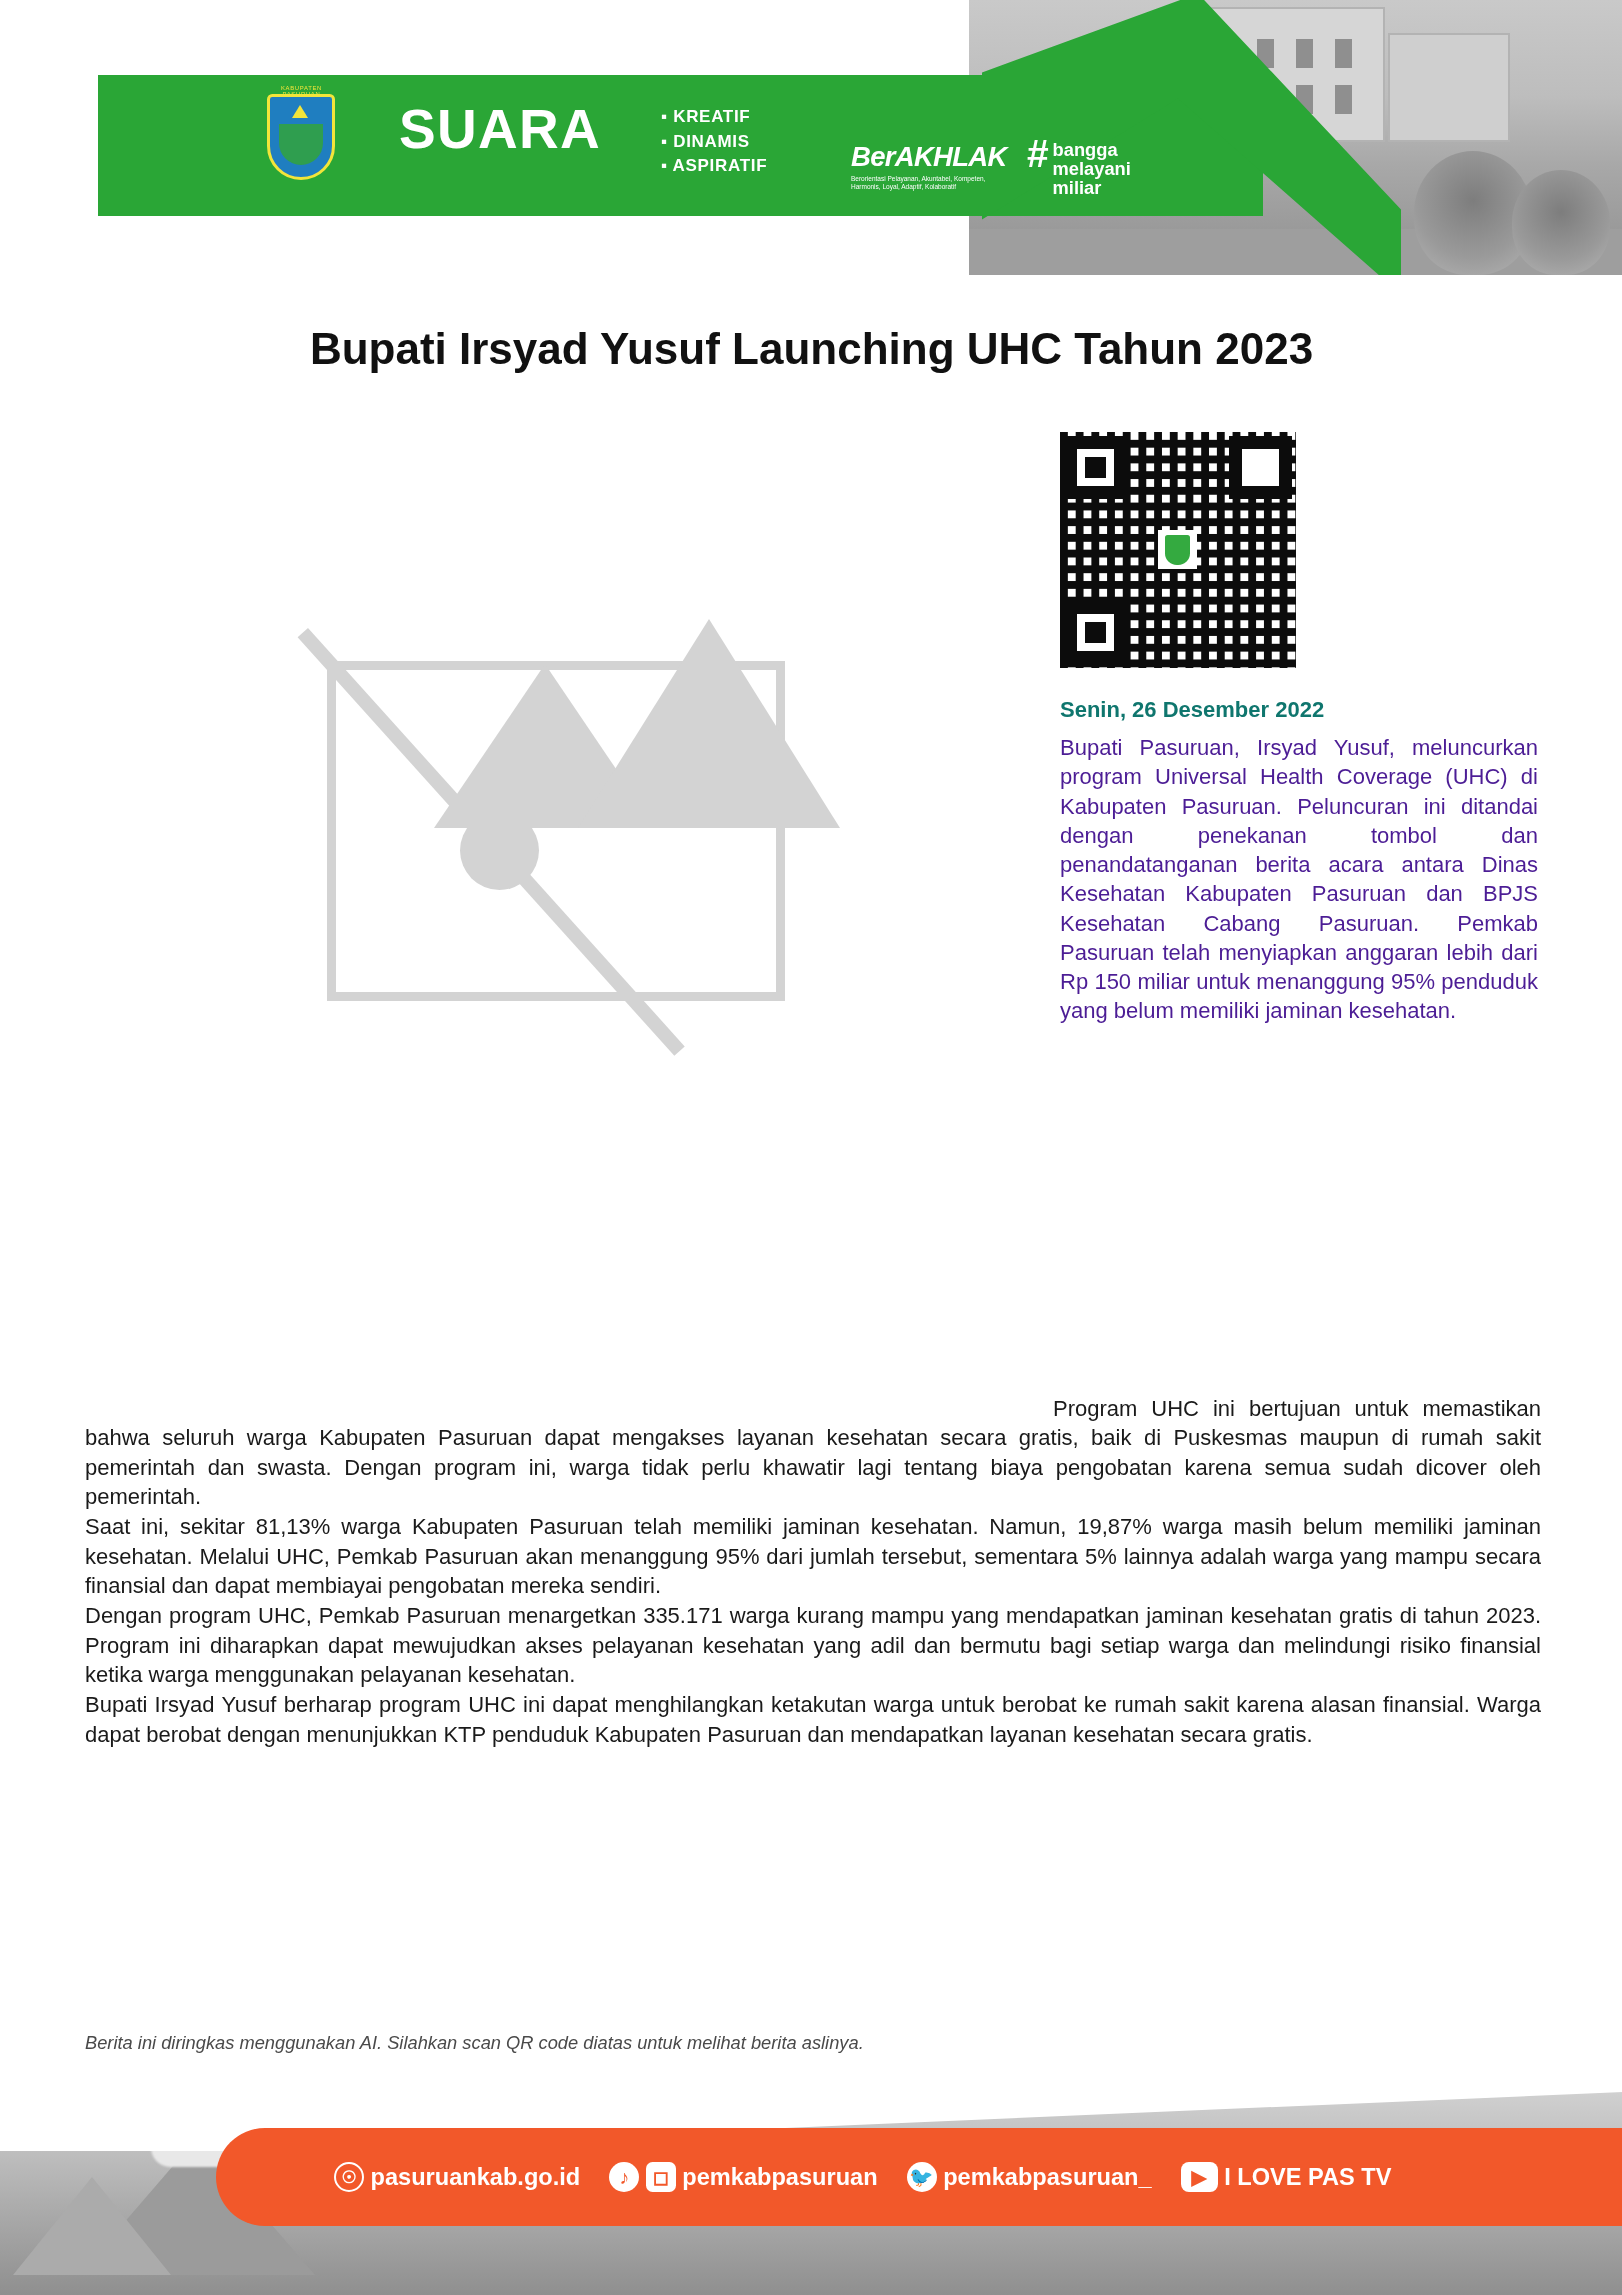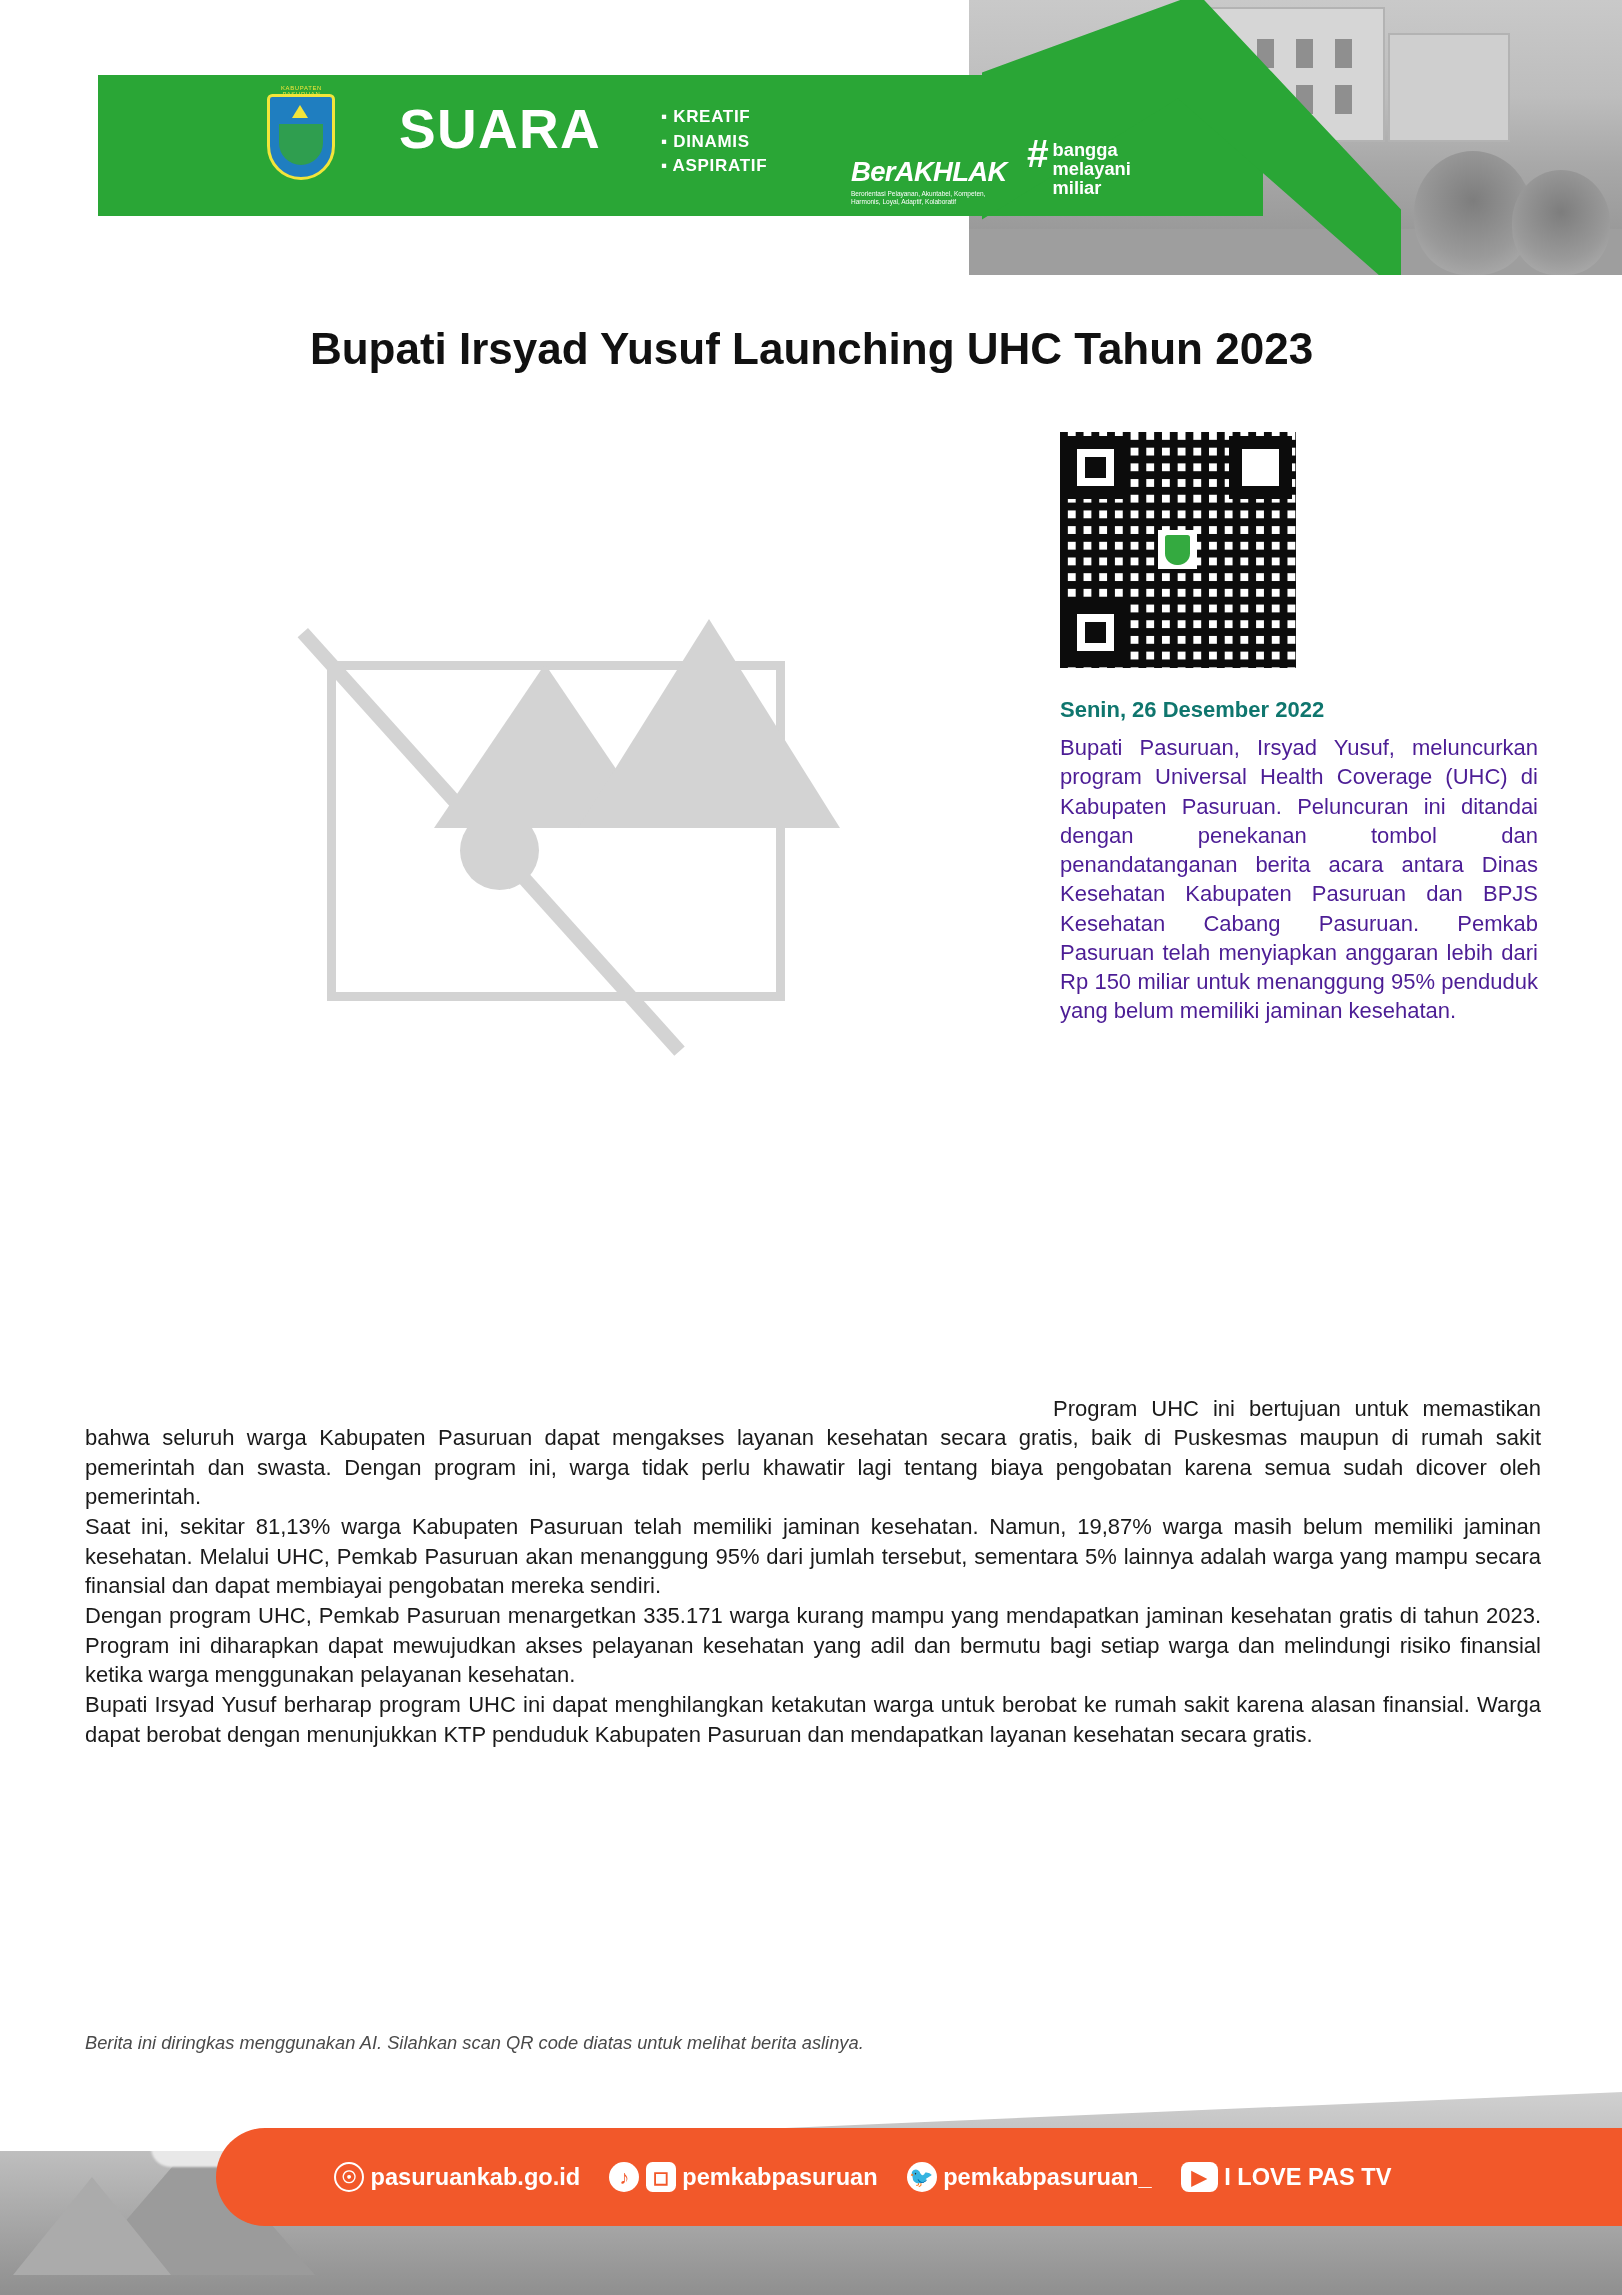--- a/index.html
+++ b/index.html
@@ -138,21 +138,20 @@
     letter-spacing: 0.7px;
   }
   .tagline div::before {
     content: "▪ ";
   }
 
   .berakhlak {
     position: absolute;
     left: 851px; top: 141px;
     color: #ffffff;
-    margin-top: 15px;
   }
   .berakhlak .big {
     font-size: 27.5px;
     font-weight: bold;
     font-style: italic;
     letter-spacing: -0.7px;
   }
   .berakhlak .small {
     font-size: 6.5px;
     line-height: 1.25;

